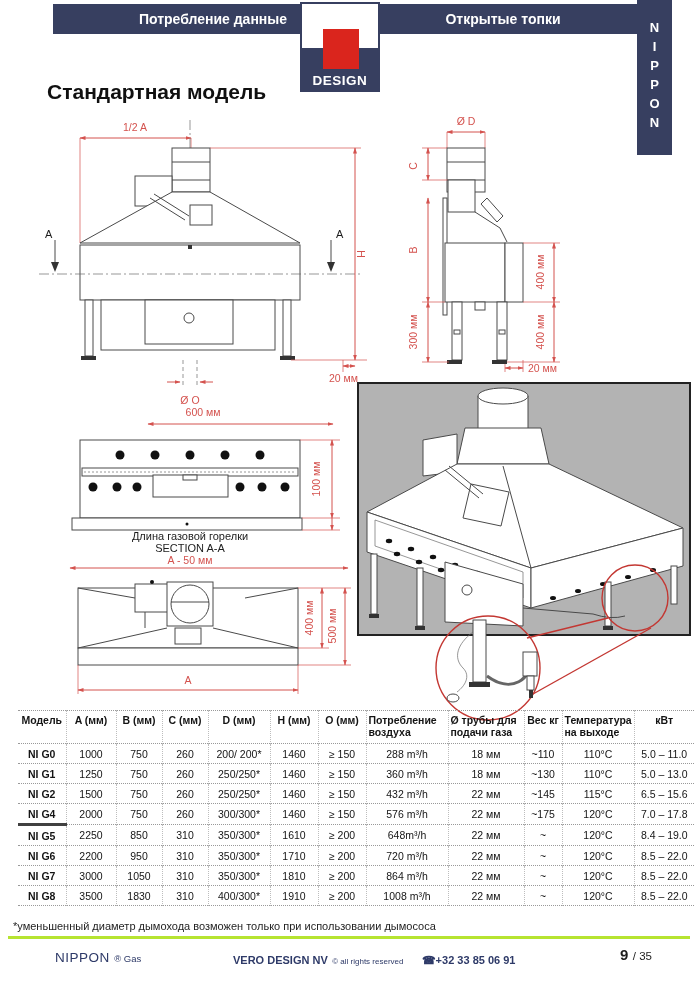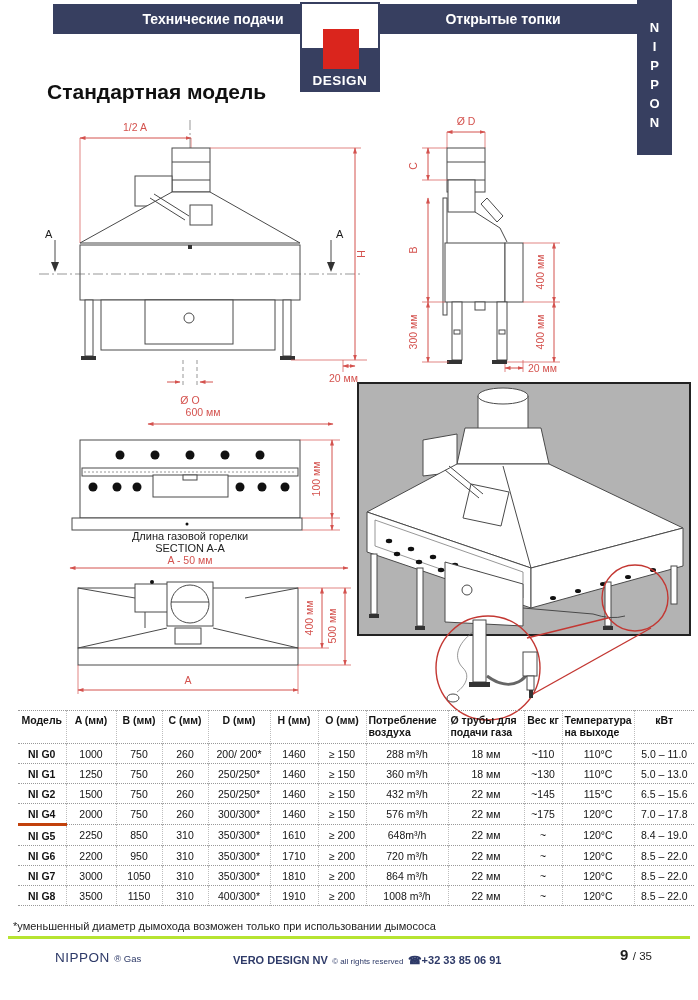--- a/index.html
+++ b/index.html
@@ -42,41 +42,41 @@
 
   
   .spec-table{position:absolute;left:18px;top:710px;width:676px;border-collapse:collapse;table-layout:fixed;
               border-top:1px dotted #999;border-bottom:1px dotted #999}
   .spec-table th,.spec-table td{font-size:10.5px;color:#141414;padding:3px 1px;text-align:center;overflow:hidden}
   .spec-table th{font-weight:700;vertical-align:top;line-height:1.15;padding:3px 2px 5px}
   .spec-table th.left{text-align:left}
   .spec-table td{border-top:1px dotted #999;height:13px}
   .spec-table th:not(:first-child),.spec-table td:not(:first-child){border-left:1px dotted #bdbdbd}
   .spec-table td.model{font-weight:700}
-  .spec-table td.thick-top{border-top:3px solid #c2410c}
+  .spec-table td.thick-top{border-top:3px solid #404040}
 
   .footnote{left:13px;top:920px;font-size:11px;color:#1e1e1e}
   .green-line{left:8px;top:936px;width:682px;height:3px;background:var(--green_line)}
 
   .footer-left{left:55px;top:948px;color:var(--footer_navy)}
   .footer-left .brand{font-size:13.5px;letter-spacing:.5px}
   .footer-left .suffix{font-size:9.5px}
   .footer-center{left:233px;top:950px;color:var(--footer_navy);white-space:nowrap}
   .footer-center .company{font-size:11px;font-weight:700}
   .footer-center .rights{font-size:8px}
-  .footer-center .phone{font-size:11px;font-weight:700;}
+  .footer-center .phone{font-size:11px;font-weight:700;margin-left:14px}
   .footer-page{left:620px;top:946px;color:#1b1b1b}
   .footer-page .num{font-size:15px;font-weight:700}
   .footer-page .total{font-size:11.5px}
 </style>
 </head>
 <body>
 
 <div class="abs header-bar">
-  <span class="tab-left">Технические подачи</span>
+  <span class="tab-left">Потребление данные</span>
   <span class="tab-right">Открытые топки</span>
 </div>
 <div class="abs logo">
   <div class="logo-bottom"><span>DESIGN</span></div>
   <div class="logo-square"></div>
 </div>
 <div class="abs nippon">
   <span>N
 I
 P
@@ -465,21 +465,21 @@
         <td>≥ 200</td>
         <td>864 m³/h</td>
         <td>22 мм</td>
         <td>~</td>
         <td>120°C</td>
         <td>8.5 – 22.0</td>
       </tr>
       <tr>
         <td class="model">NI G8</td>
         <td>3500</td>
-        <td>1150</td>
+        <td>1830</td>
         <td>310</td>
         <td>400/300*</td>
         <td>1910</td>
         <td>≥ 200</td>
         <td>1008 m³/h</td>
         <td>22 мм</td>
         <td>~</td>
         <td>120°C</td>
         <td>8.5 – 22.0</td>
       </tr>

